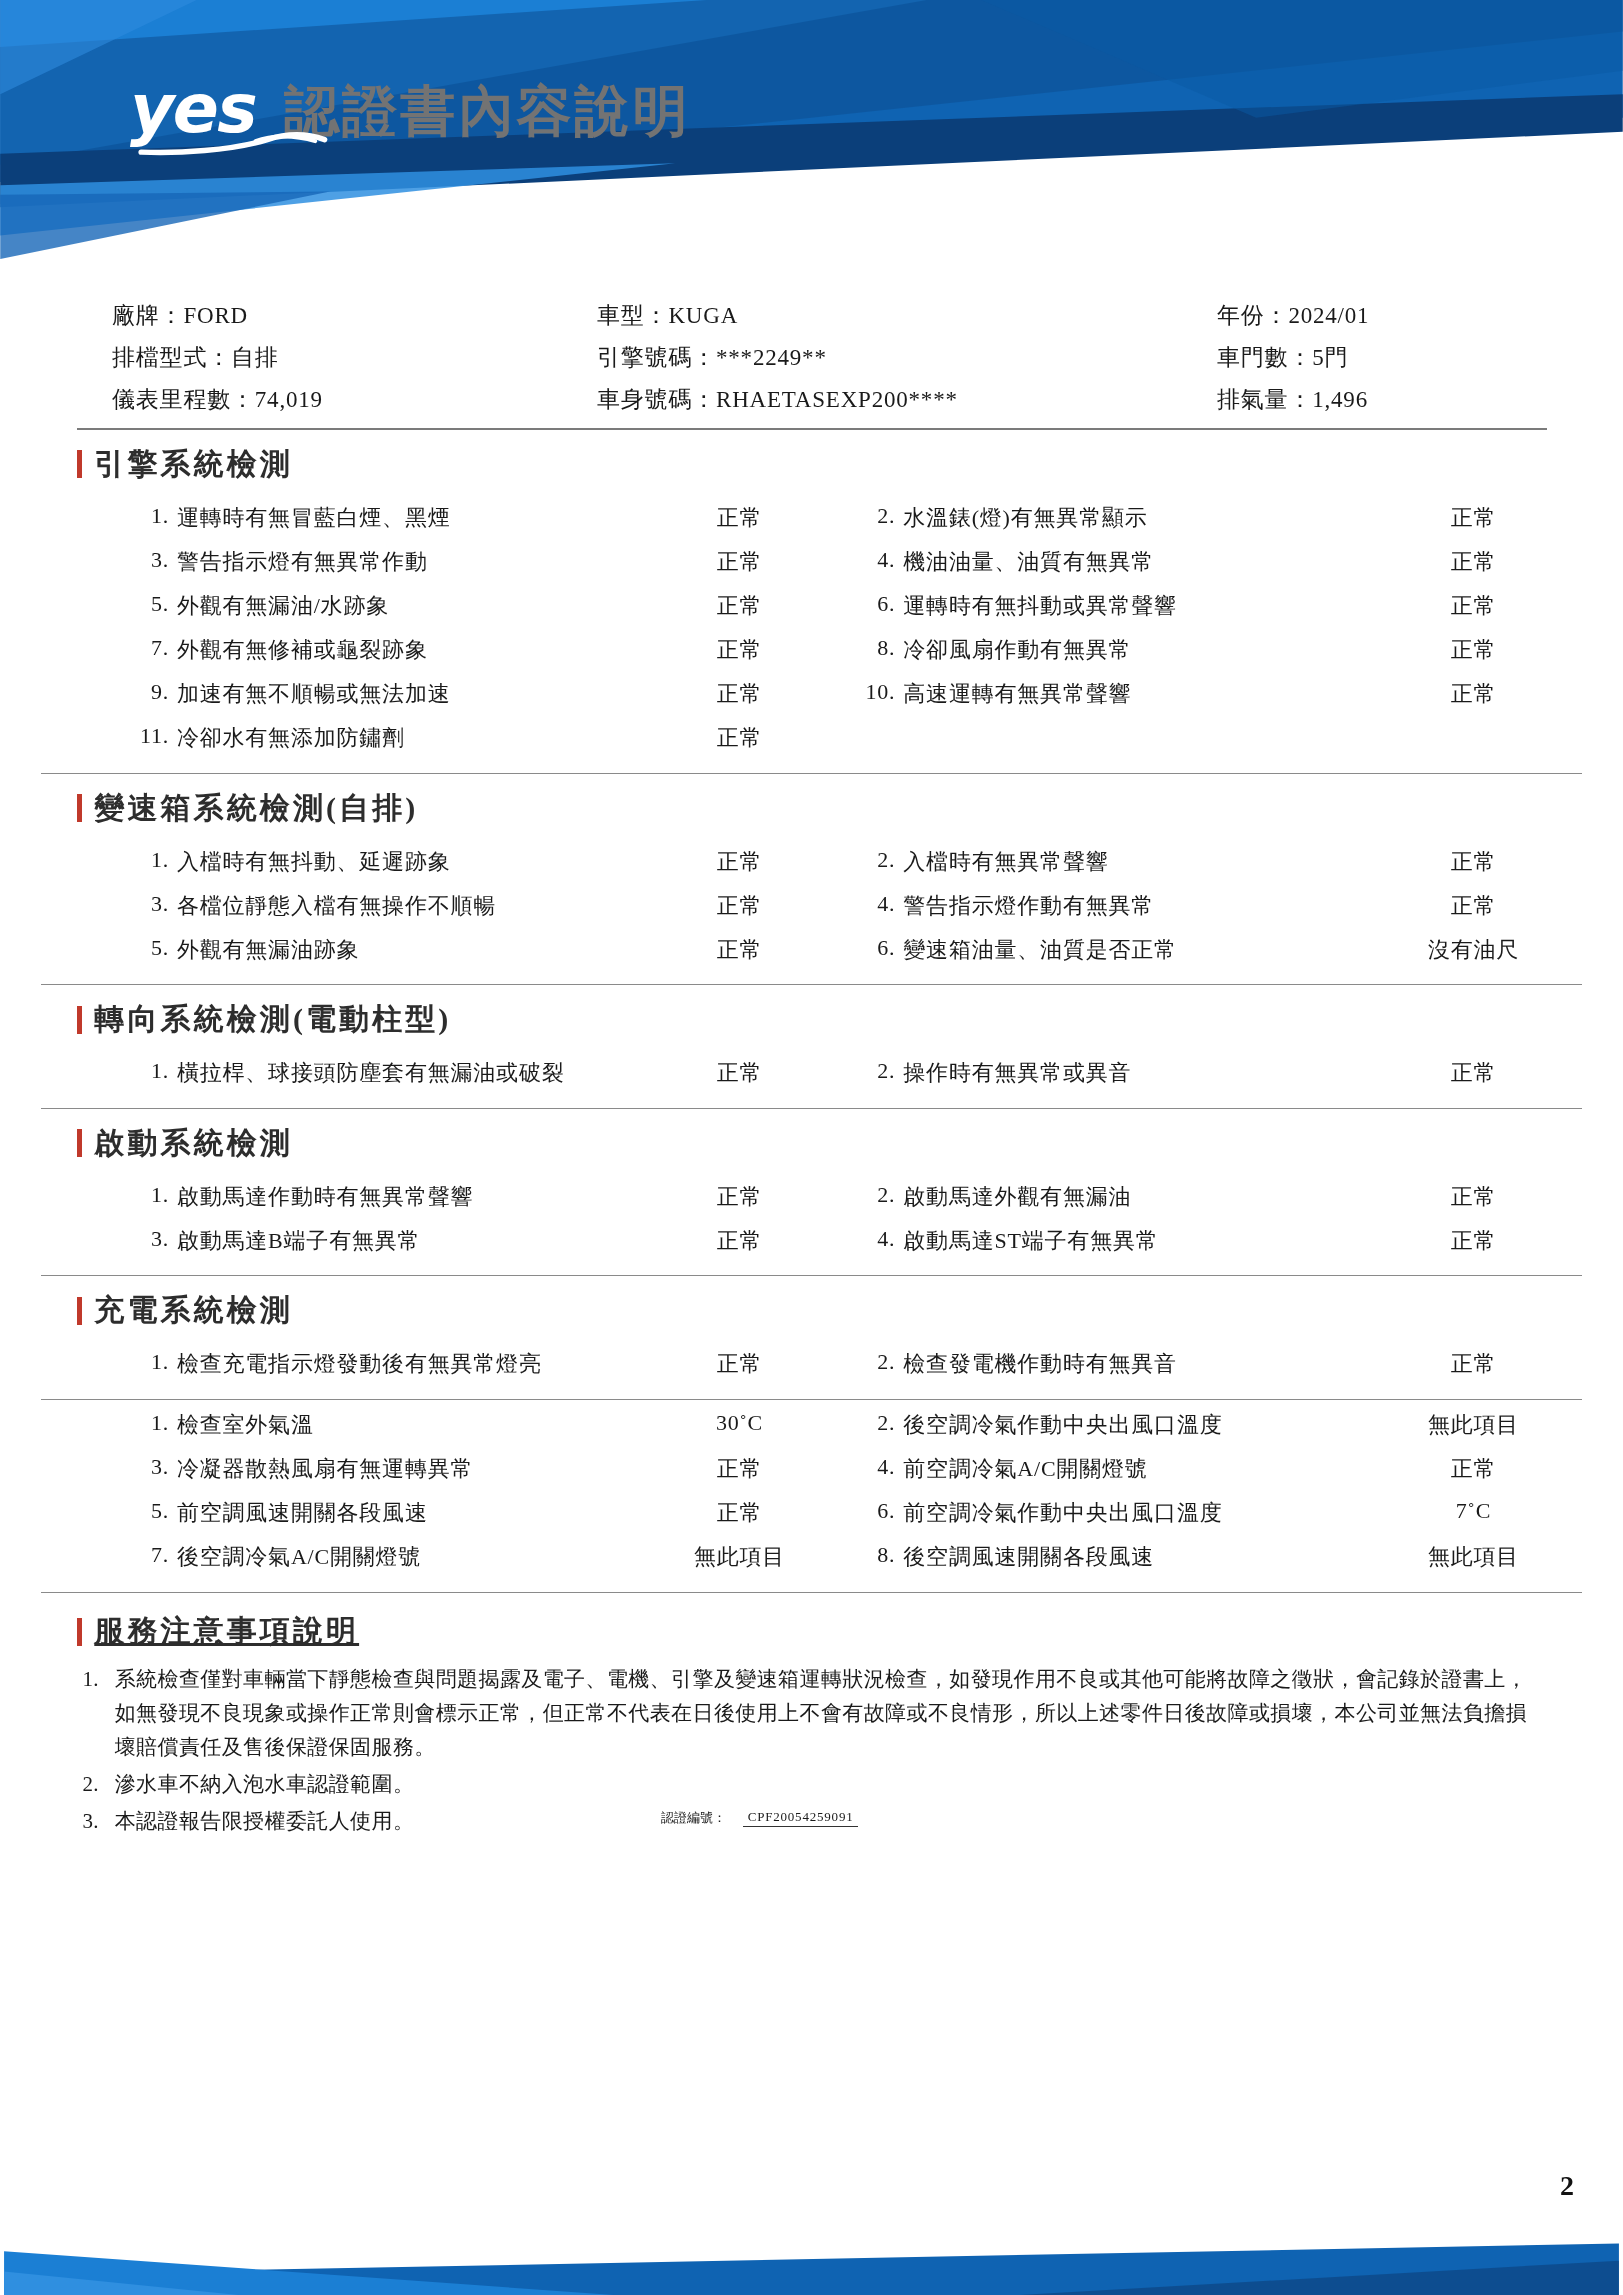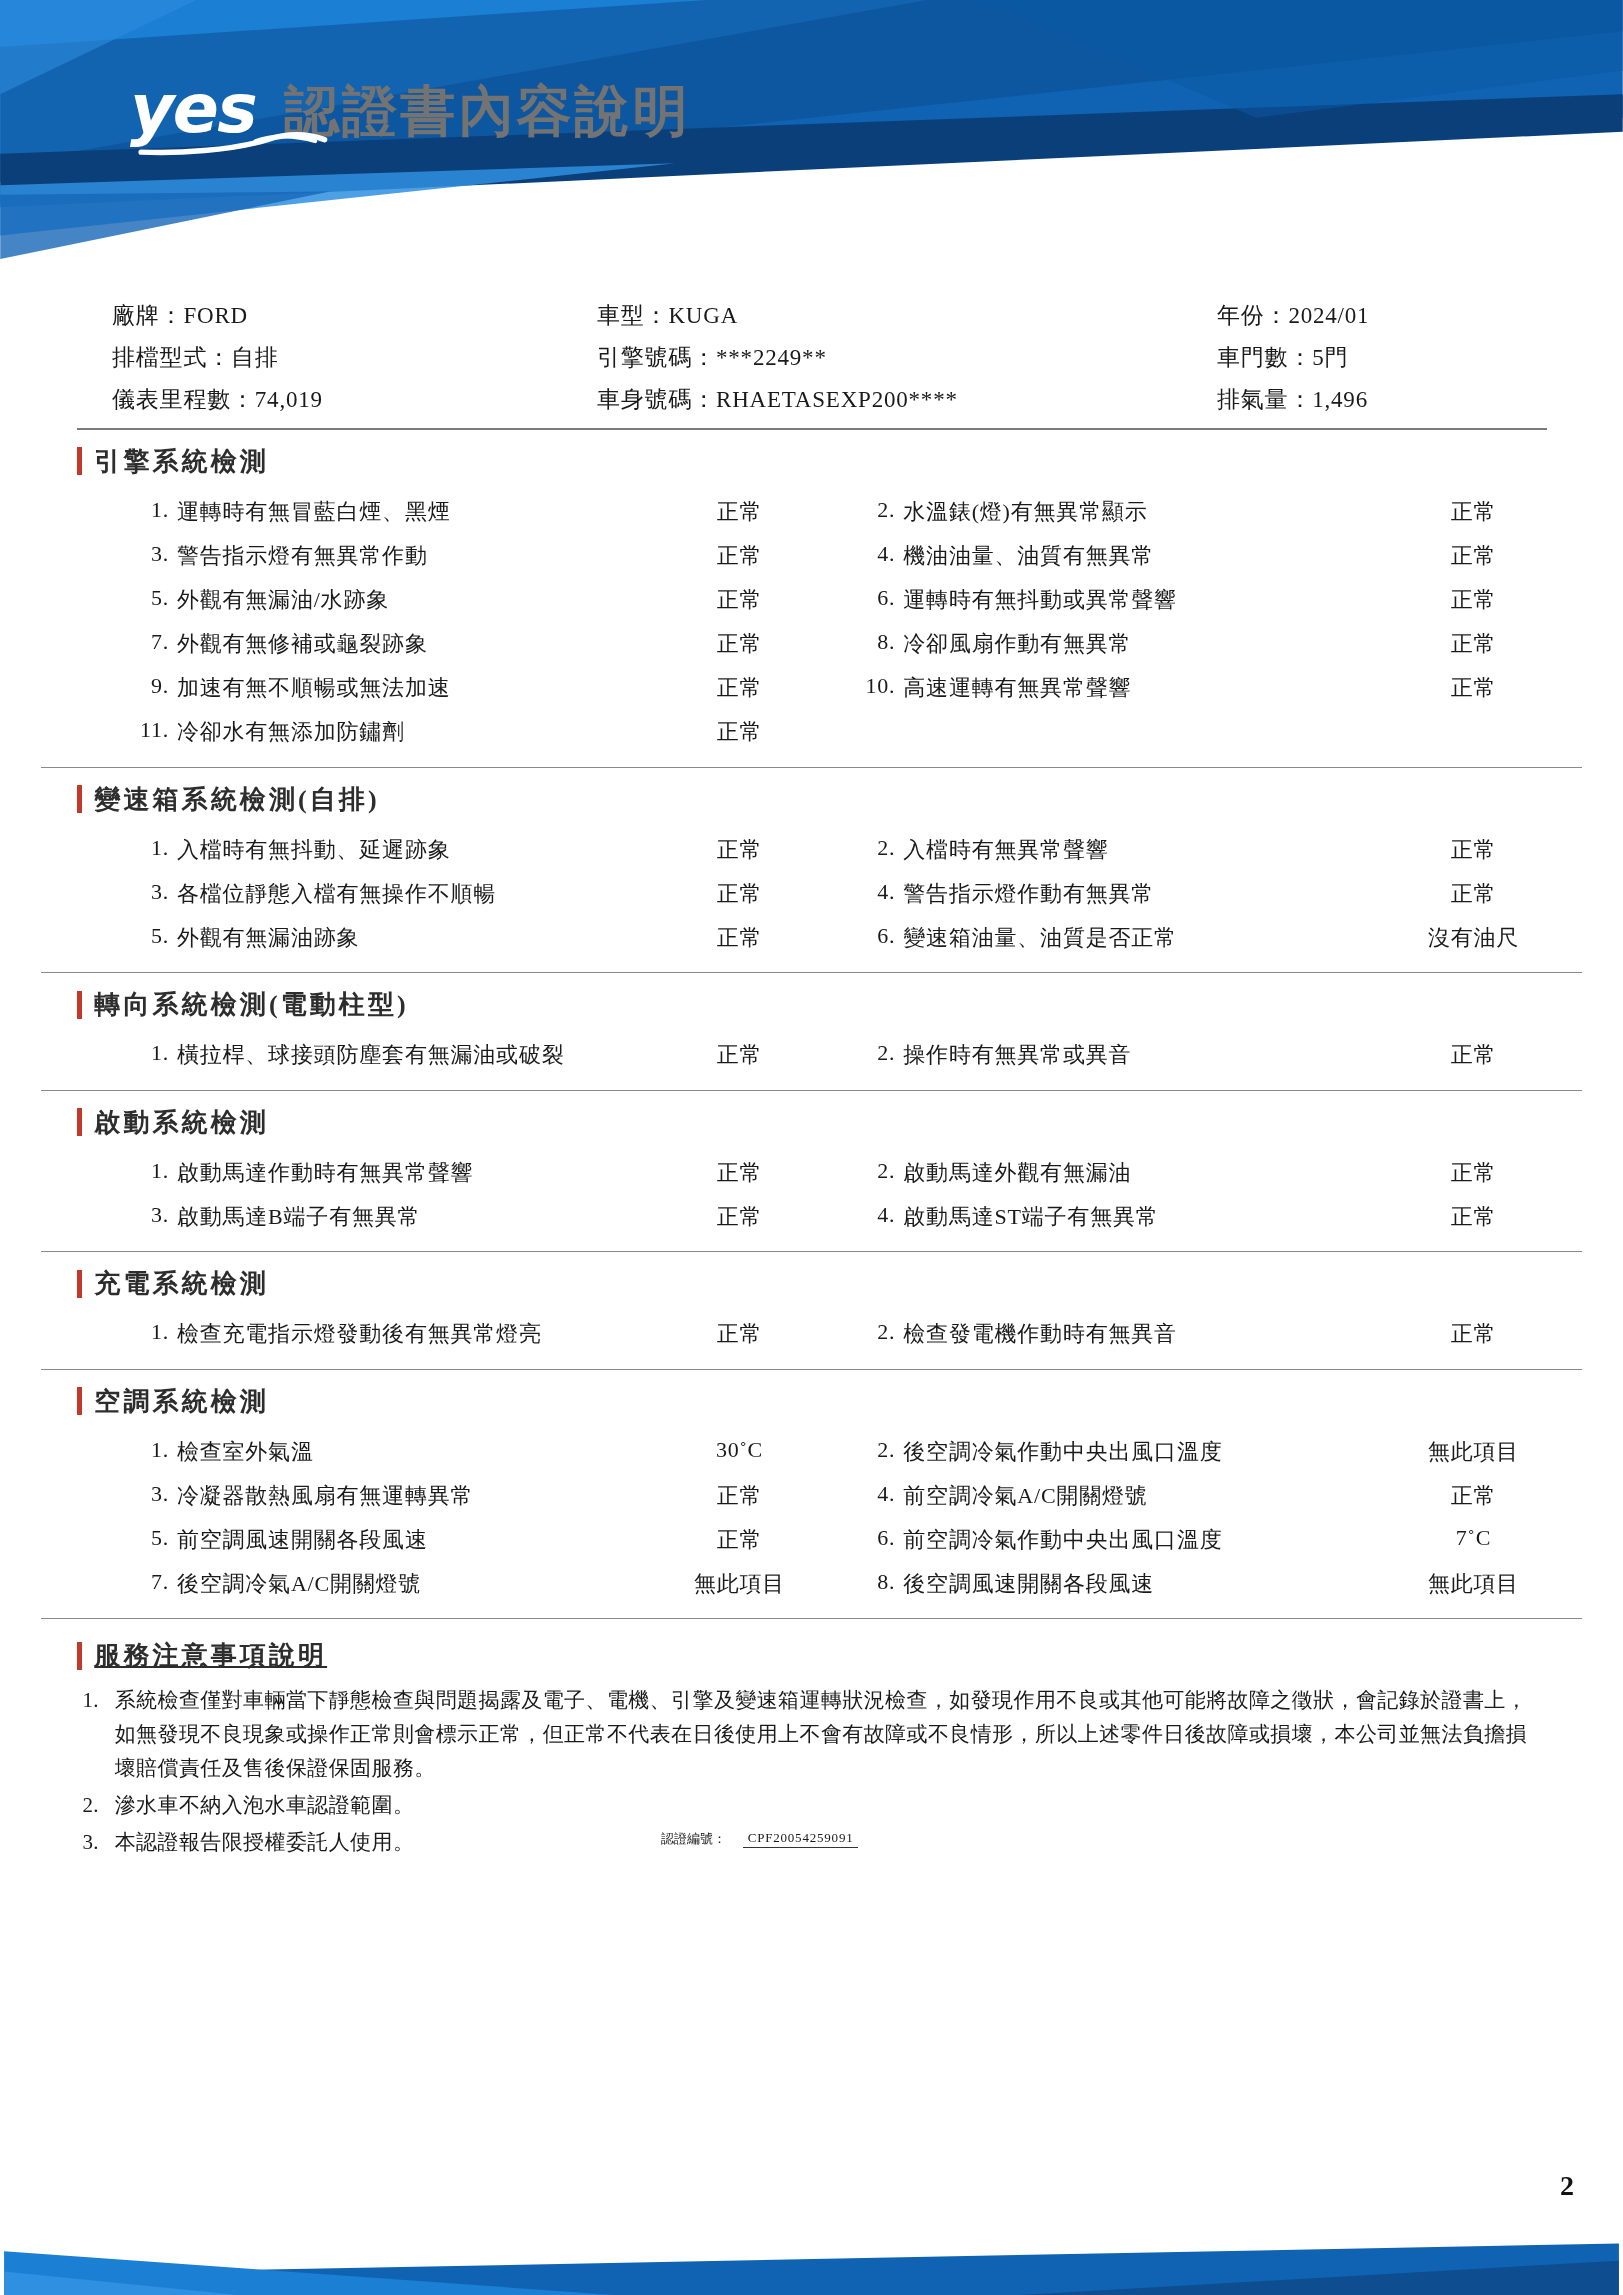--- a/index.html
+++ b/index.html
@@ -92,21 +92,21 @@
   
   .section {
     border-bottom: 1.6px solid #8a8a8a;
   }
   .section:last-of-type { border-bottom: 1.6px solid #8a8a8a; }
   .sec-title {
     display: flex;
     align-items: center;
     gap: 12.6px;
     padding: 14px 0 7.9px 36px;
-    font-size: 26px;
+    font-size: 30px;
     font-weight: bold;
     color: #2d2d2d;
     letter-spacing: 3.1px;
   }
   .sec-bar {
     display: inline-block;
     width: 4.7px;
     height: 28px;
     background: #c0392b;
   }
@@ -448,24 +448,20 @@
         <div class="col-right">
           <span class="it-num">2.</span>
           <span class="it-label">檢查發電機作動時有無異音</span>
           <span class="it-val">正常</span>
         </div>
       </div>
     </div>
   </div>
 
   <div class="section">
-    <div class="sec-title">
-      <span class="sec-bar"></span>
-      <span>空調系統檢測</span>
-    </div>
     <div class="items">
       <div class="item-row">
         <div class="col-left">
           <span class="it-num">1.</span>
           <span class="it-label">檢查室外氣溫</span>
           <span class="it-val">30˚C</span>
         </div>
         <div class="col-right">
           <span class="it-num">2.</span>
           <span class="it-label">後空調冷氣作動中央出風口溫度</span>

